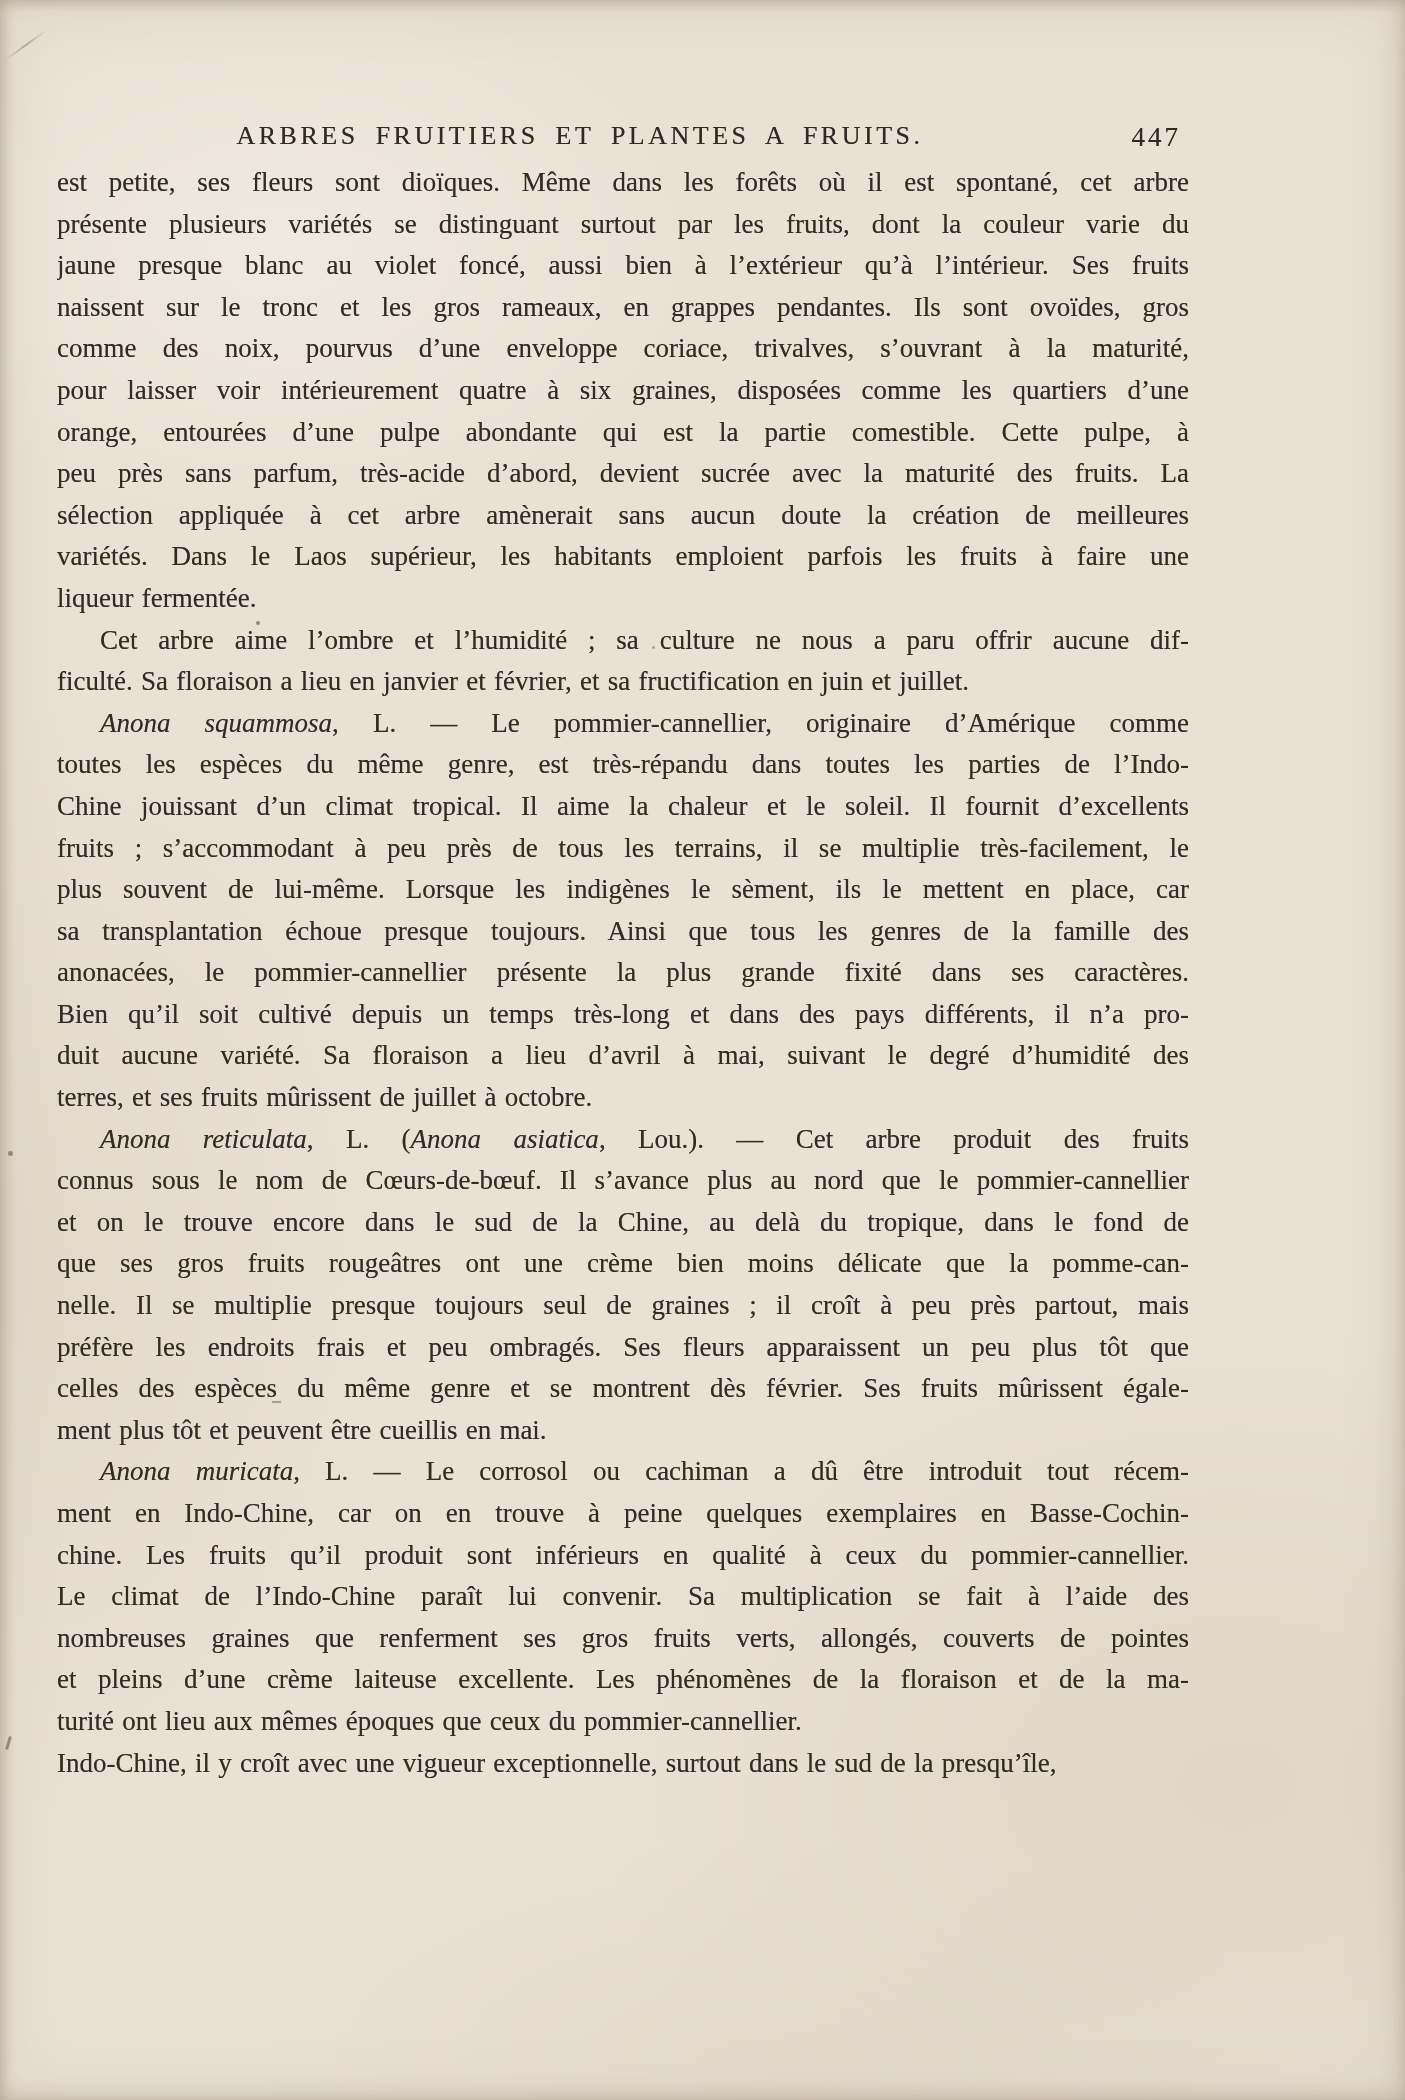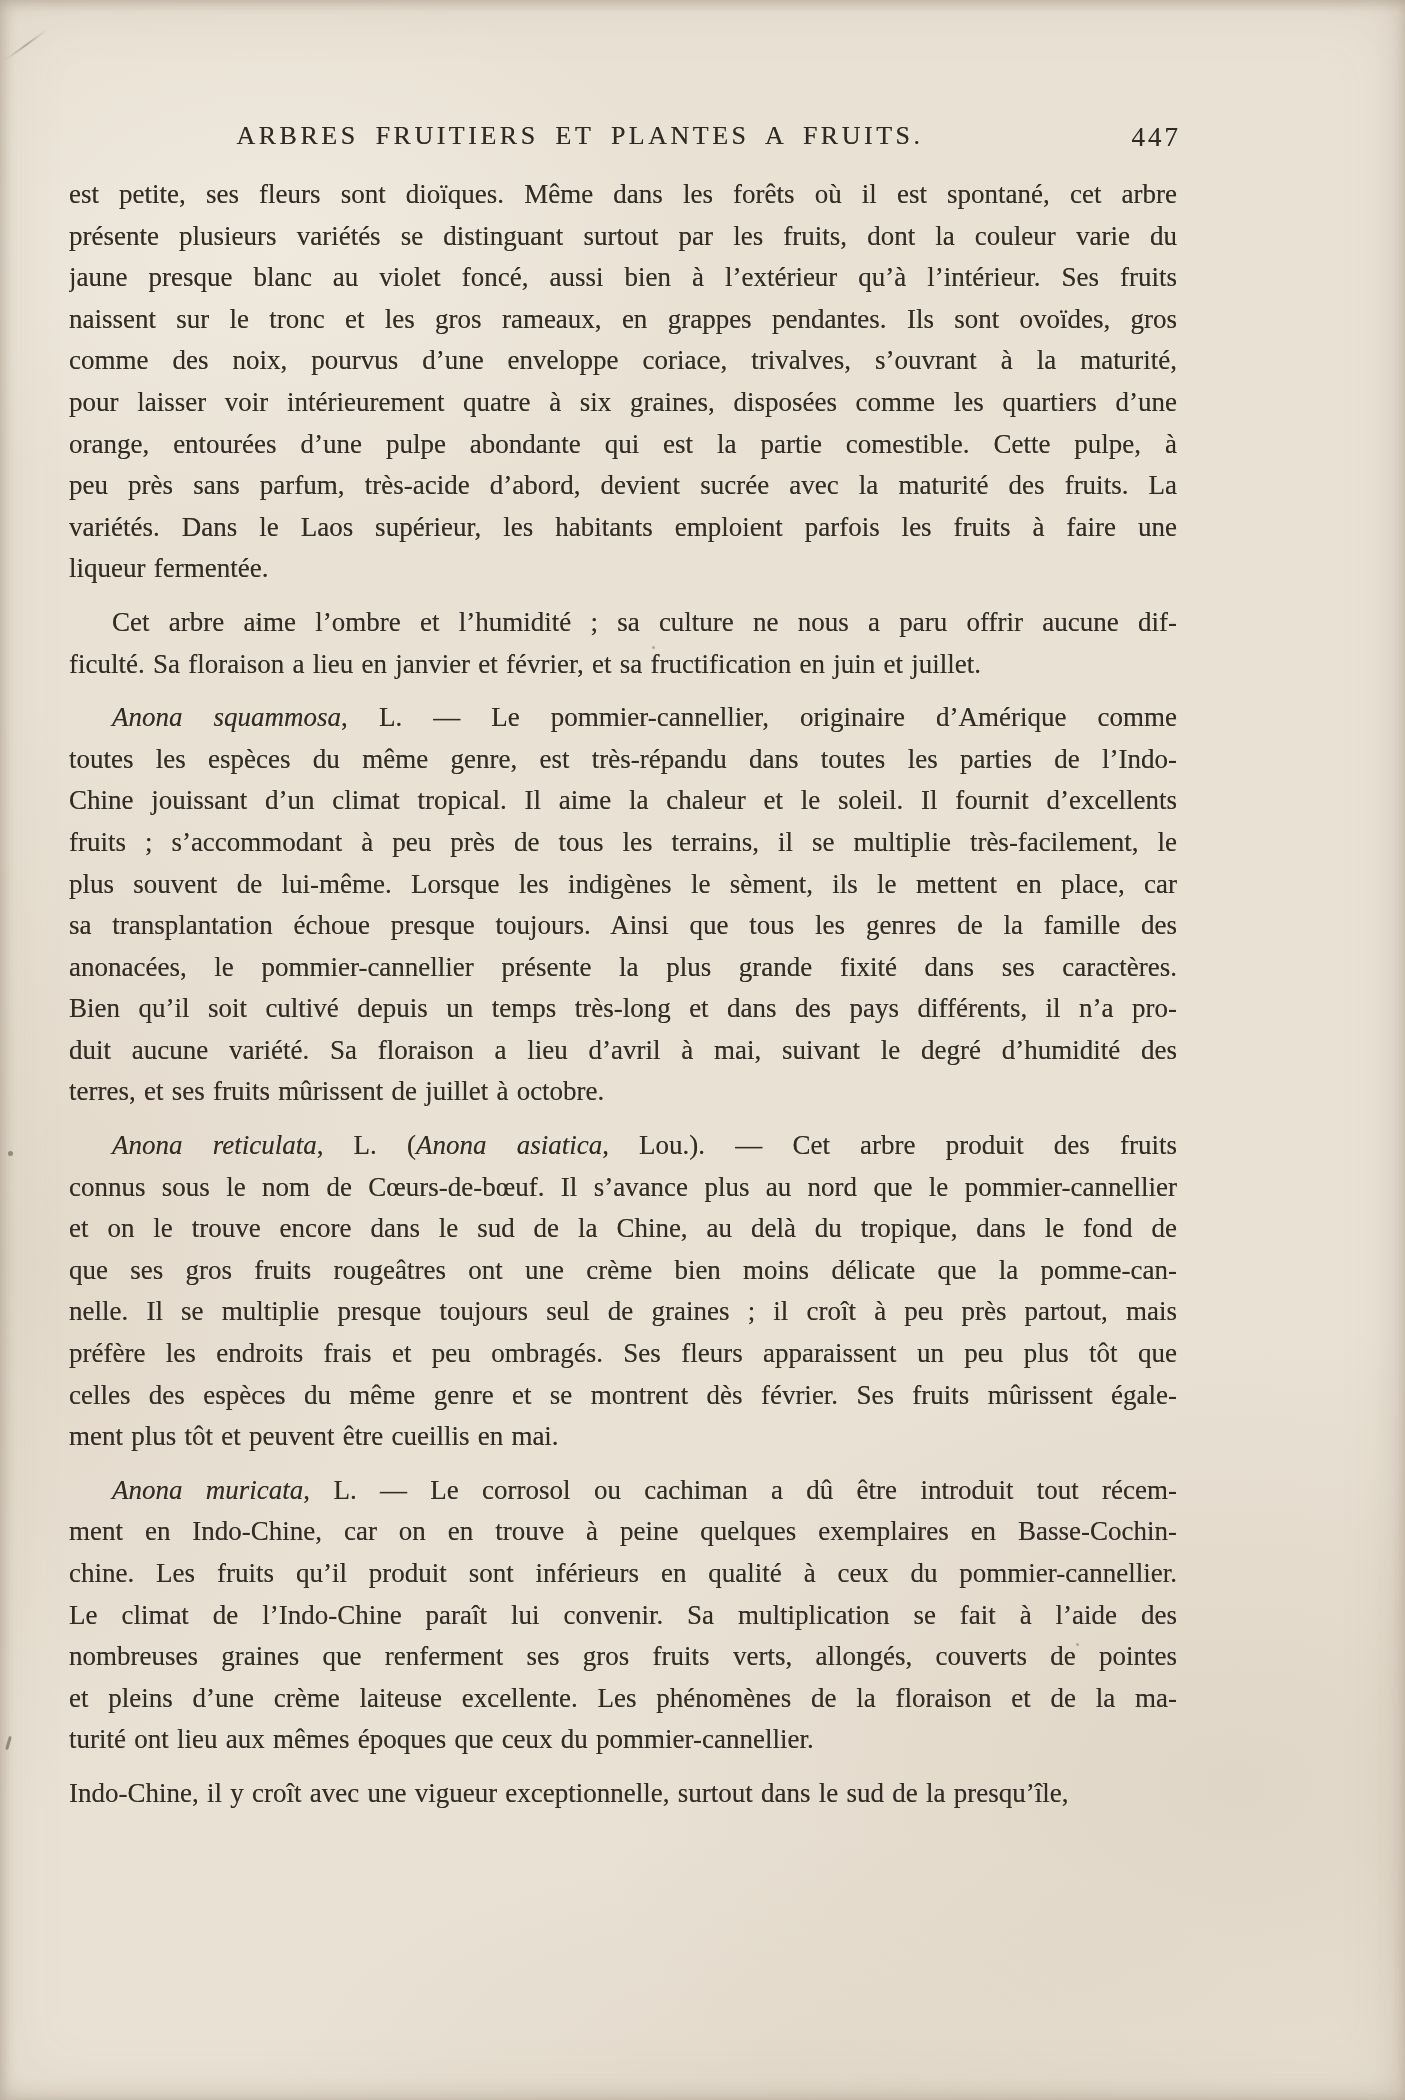--- a/index.html
+++ b/index.html
@@ -38,21 +38,21 @@
     position: absolute; top: 122px; right: 224px;
     font-size: 27px; letter-spacing: 3px;
     color: #2f2a23; text-shadow: 0 0 0.5px rgba(47,42,35,0.6);
   }
   main.text-block {
     position: absolute; top: 162px; left: 57px; width: 1132px;
     font-size: 27px; color: #322c25;
     text-shadow: 0 0 0.5px rgba(50,42,32,0.55);
     word-spacing: 1.5px;
   }
-  .paragraph { margin: 12px; padding: 0; }
+  .paragraph { margin: 0; padding: 0; }
   .line {
     height: 41.6px; line-height: 41.6px;
     text-align: justify; text-align-last: justify;
     overflow: hidden; white-space: normal;
   }
   .line.last { text-align-last: left; }
   .line.indent { text-indent: 43px; }
   .it { font-style: italic; }
   .artifact { position: absolute; pointer-events: none; }
   #crease {
@@ -79,20 +79,21 @@
   <main class="text-block">
       <div class="paragraph">
         <div class="line"><span>est petite, ses fleurs sont dioïques. Même dans les forêts où il est spontané, cet arbre</span></div>
         <div class="line"><span>présente plusieurs variétés se distinguant surtout par les fruits, dont la couleur varie du</span></div>
         <div class="line"><span>jaune presque blanc au violet foncé, aussi bien à l’extérieur qu’à l’intérieur. Ses fruits</span></div>
         <div class="line"><span>naissent sur le tronc et les gros rameaux, en grappes pendantes. Ils sont ovoïdes, gros</span></div>
         <div class="line"><span>comme des noix, pourvus d’une enveloppe coriace, trivalves, s’ouvrant à la maturité,</span></div>
         <div class="line"><span>pour laisser voir intérieurement quatre à six graines, disposées comme les quartiers d’une</span></div>
         <div class="line"><span>orange, entourées d’une pulpe abondante qui est la partie comestible. Cette pulpe, à</span></div>
         <div class="line"><span>peu près sans parfum, très-acide d’abord, devient sucrée avec la maturité des fruits. La</span></div>
+        <div class="line"><span>sélection appliquée à cet arbre amènerait sans aucun doute la création de meilleures</span></div>
         <div class="line"><span>variétés. Dans le Laos supérieur, les habitants emploient parfois les fruits à faire une</span></div>
         <div class="line last"><span>liqueur fermentée.</span></div>
       </div>
       <div class="paragraph">
         <div class="line indent"><span>Cet arbre aime l’ombre et l’humidité ; sa culture ne nous a paru offrir aucune dif-</span></div>
         <div class="line last"><span>ficulté. Sa floraison a lieu en janvier et février, et sa fructification en juin et juillet.</span></div>
       </div>
       <div class="paragraph">
         <div class="line indent"><span class="it">Anona squammosa</span><span>, L. — Le pommier-cannellier, originaire d’Amérique comme</span></div>
         <div class="line"><span>toutes les espèces du même genre, est très-répandu dans toutes les parties de l’Indo-</span></div>

